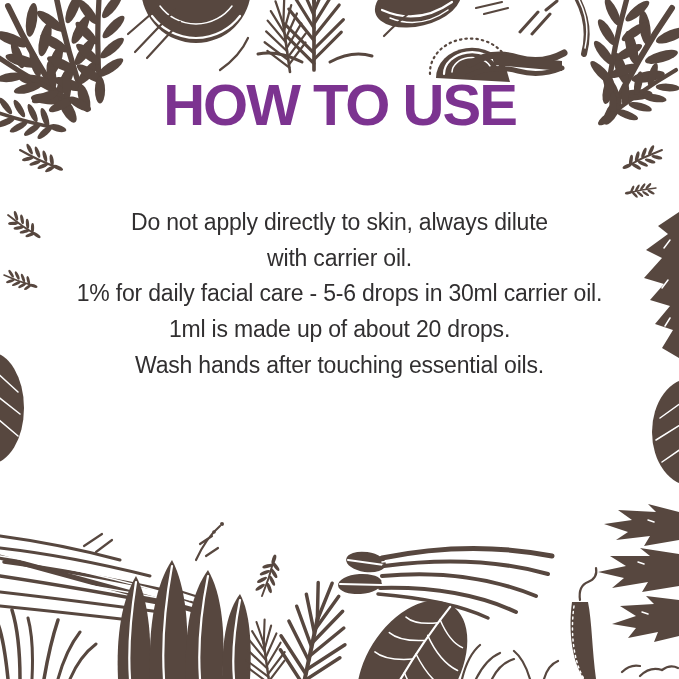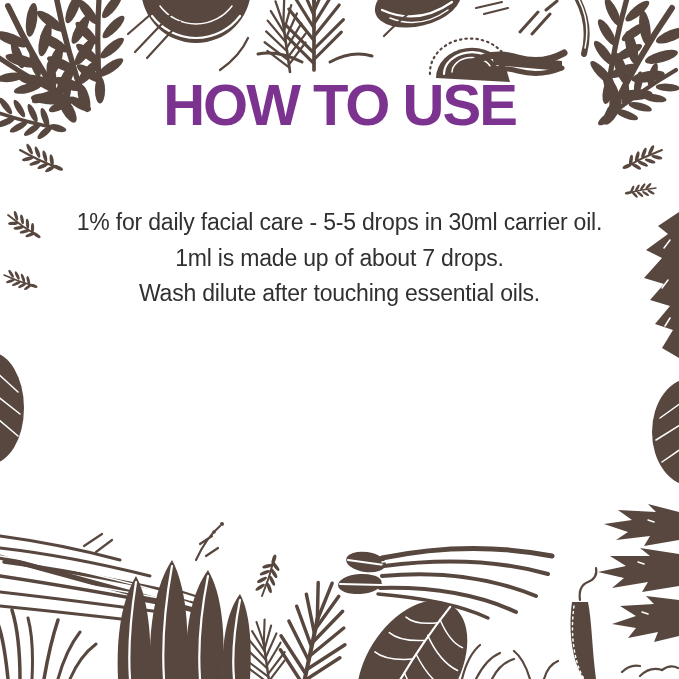--- a/index.html
+++ b/index.html
@@ -232,18 +232,20 @@
     </g>
 
     <g class="fillb">
       <path class="bs w2" d="M622,672 q8,-8 18,-6 M640,676 q10,-10 22,-6 M662,670 q8,-6 16,-2"></path>
     </g>
   </svg>
 
   <h1 class="title">HOW TO USE</h1>
 
   <div class="body-text">
-      <div class="line">1% for daily facial care - 5-5 drops in 30ml carrier oil.</div>
-      <div class="line">1ml is made up of about 7 drops.</div>
-      <div class="line">Wash dilute after touching essential oils.</div>
+      <div class="line">Do not apply directly to skin, always dilute</div>
+      <div class="line">with carrier oil.</div>
+      <div class="line">1% for daily facial care - 5-6 drops in 30ml carrier oil.</div>
+      <div class="line">1ml is made up of about 20 drops.</div>
+      <div class="line">Wash hands after touching essential oils.</div>
     </div>
 
 </div>
 
 </body></html>

